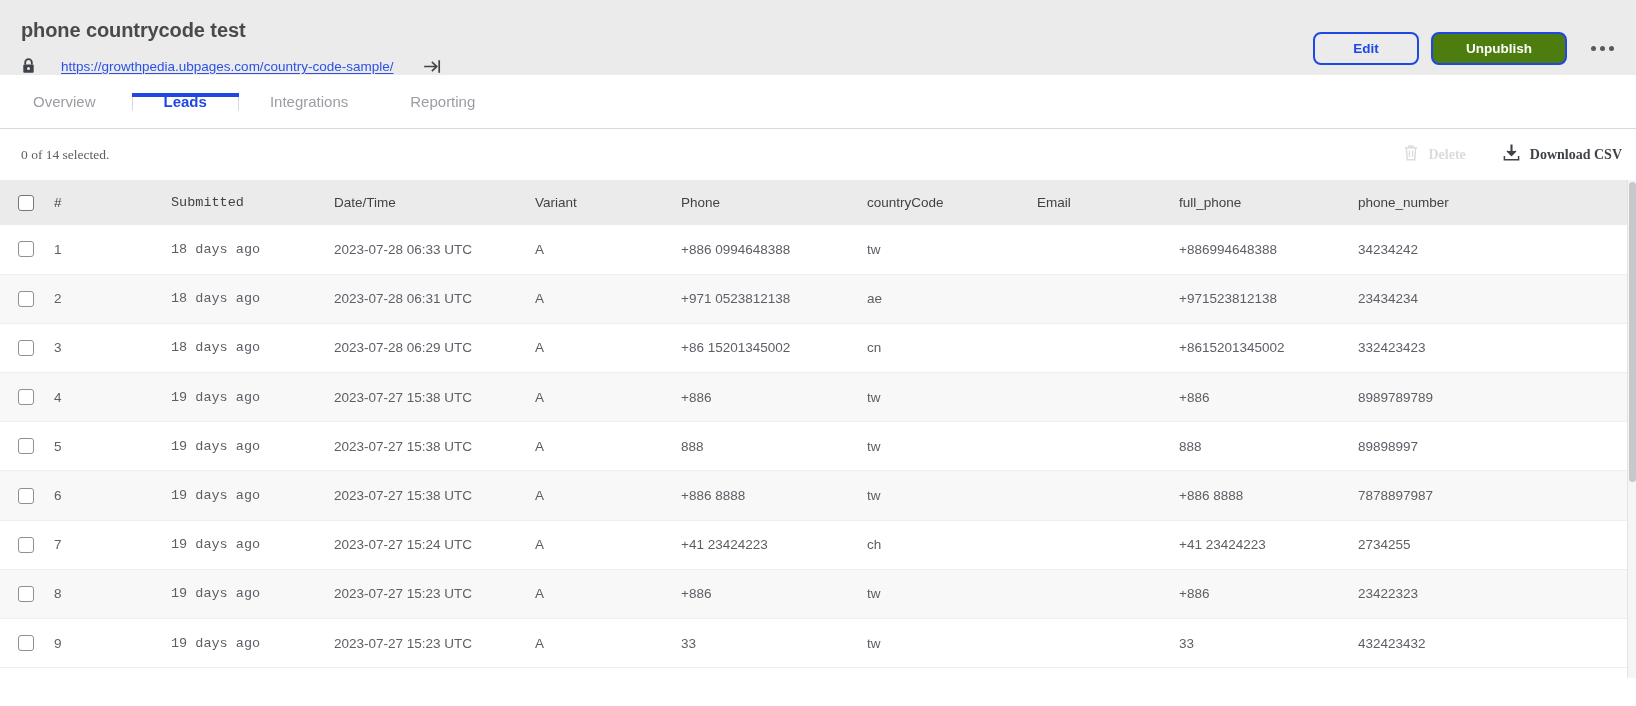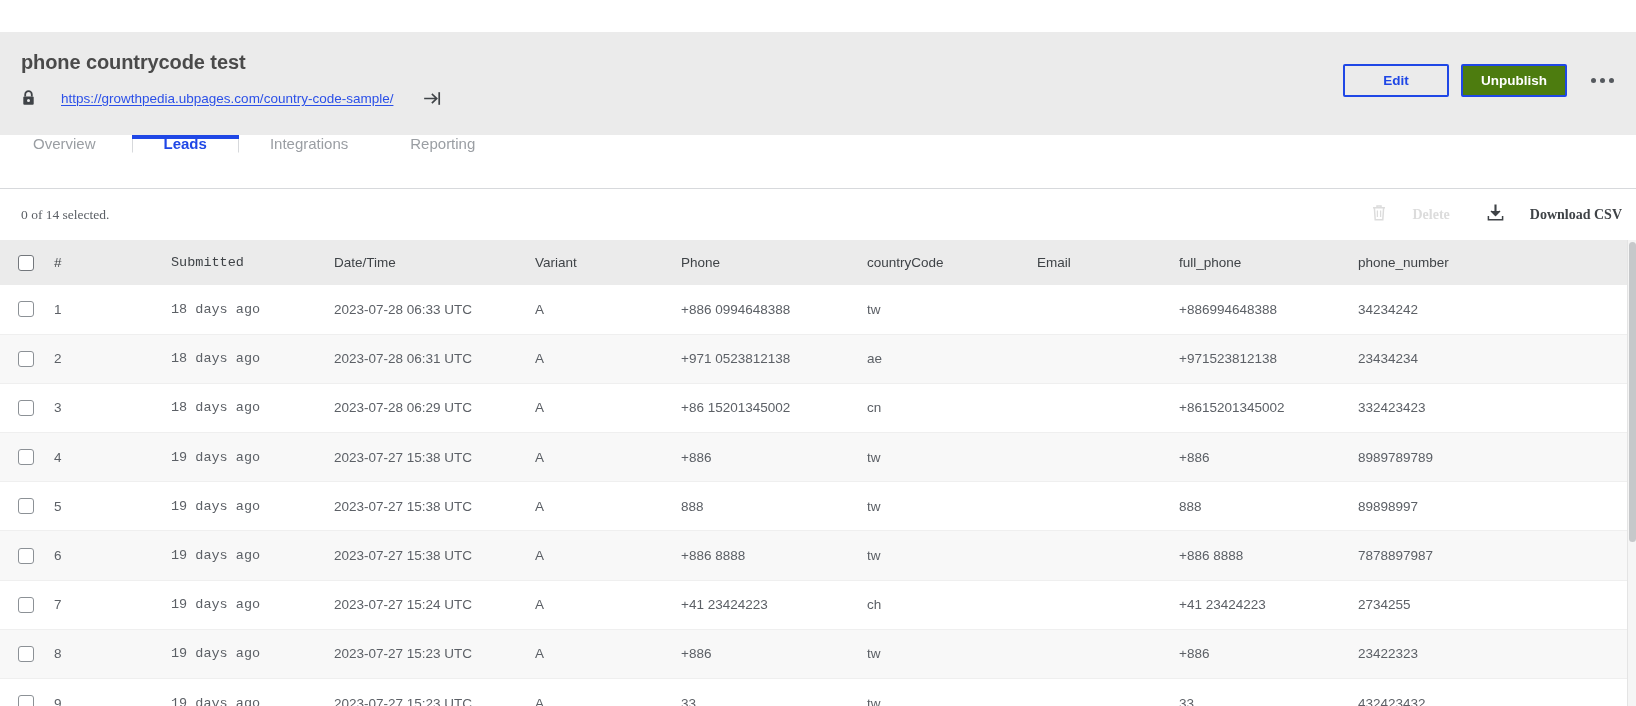--- a/index.html
+++ b/index.html
@@ -8,24 +8,23 @@
     width: 1636px; height: 706px;
     overflow: hidden;
     background: #ffffff;
     font-family: "Liberation Sans", sans-serif;
     -webkit-font-smoothing: antialiased;
   }
 
   
   #page-header {
     position: relative;
-    height: 103px;
+    height: 75px;
     background: #ebebeb;
     padding: 0;
-    margin-top: 32px;
   }
   .hdr-title {
     position: absolute;
     left: 21px; top: 19px;
     font-size: 20px;
     font-weight: bold;
     color: #4a4a4a;
     letter-spacing: -0.1px;
   }
   .hdr-urlrow {
@@ -58,26 +57,26 @@
     position: absolute;
     right: 18px; top: 32px;
     display: flex;
     align-items: center;
     gap: 0;
   }
   .btn {
     height: 33px;
     font-size: 13.5px;
     font-weight: bold;
-    border-radius: 2px;
+    border-radius: 8px;
     cursor: pointer;
     display: inline-flex;
     align-items: center;
     justify-content: center;
-    padding: 0 18px;
+    padding: 0 33px;
     white-space: nowrap;
   }
   .btn-edit {
     min-width: 106px;
     background: #ebebeb;
     border: 2px solid #1f47e6;
     color: #1f47e6;
     margin-right: 12px;
   }
   .btn-unpublish {
@@ -102,21 +101,21 @@
     background: #55595e;
   }
 
   
   #tabbar {
     position: relative;
     height: 54px;
     background: #ffffff;
     border-bottom: 1px solid #d7d9dc;
     display: flex;
-    align-items: flex-start;
+    align-items: center;
     padding-left: 0;
   }
   .tab {
     position: relative;
     display: flex;
     align-items: center;
     justify-content: center;
     padding: 0 31px;
     font-size: 15px;
     color: #9a9ea3;
@@ -163,21 +162,21 @@
     position: absolute;
     right: 14px; top: 50%;
     transform: translateY(-50%);
     display: flex;
     align-items: center;
     gap: 0;
   }
   .tb-action {
     display: inline-flex;
     align-items: center;
-    gap: 25px;
+    gap: 9px;
     font-size: 14px;
     font-weight: bold;
     cursor: pointer;
     white-space: nowrap;
   }
   .tb-delete { color: #dcdcdc; margin-right: 36px; }
   .tb-download { color: #3f4347; }
 
   
   #leads-table-wrap {

